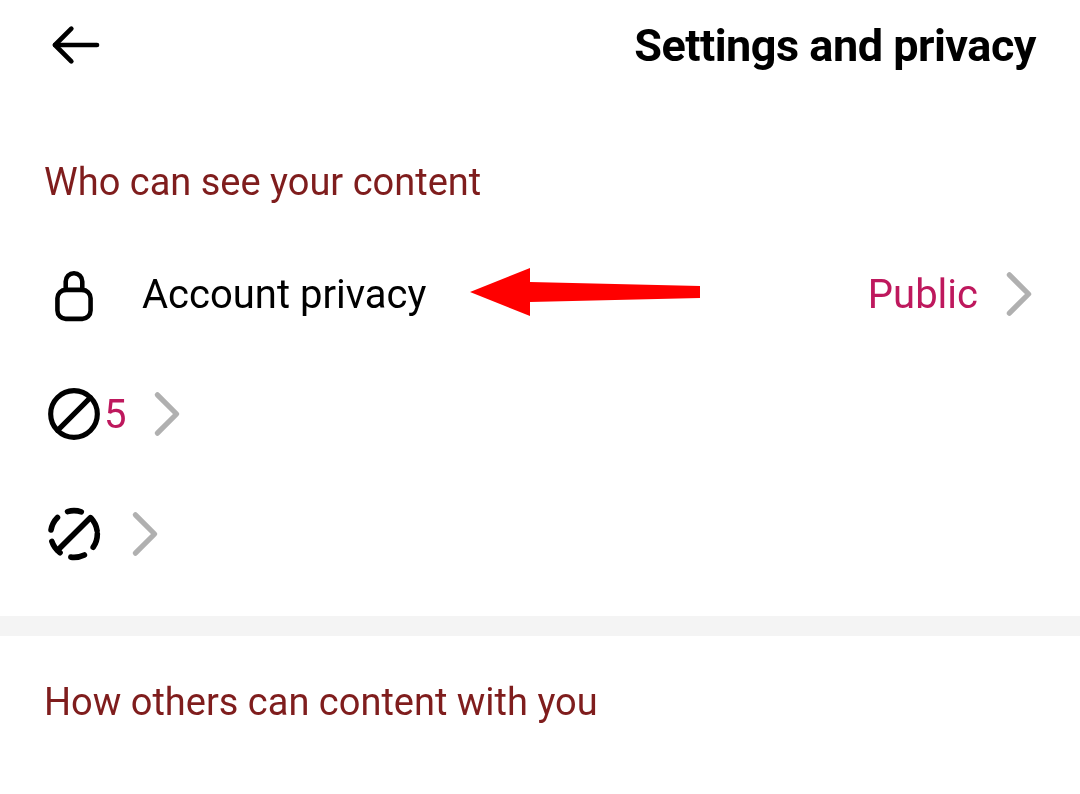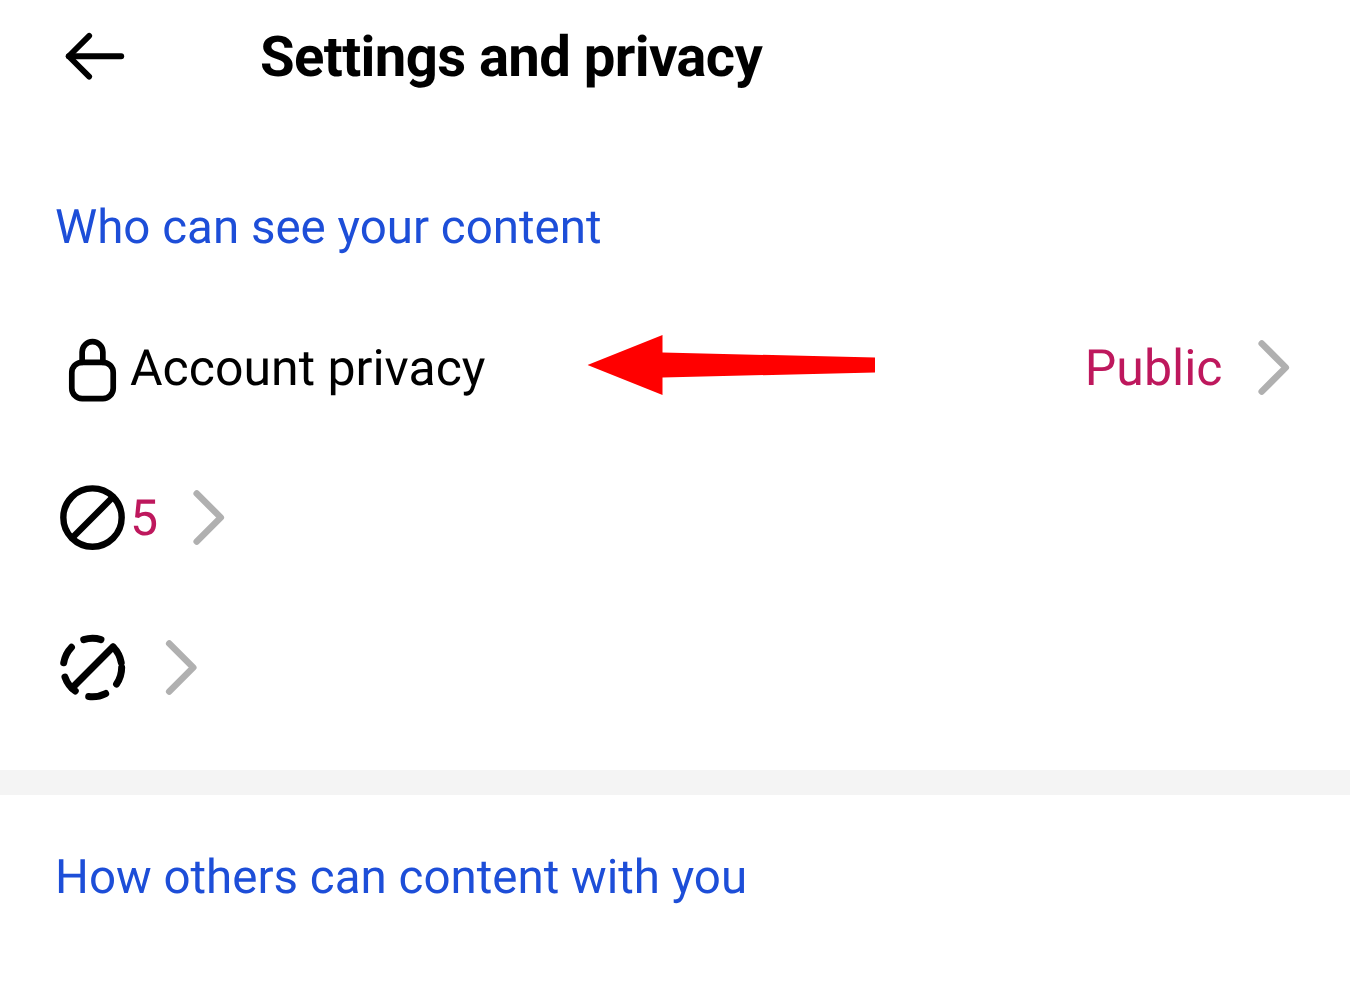--- a/index.html
+++ b/index.html
@@ -9,58 +9,60 @@
     font-family: -apple-system, BlinkMacSystemFont, "Segoe UI", Roboto, Helvetica, Arial, sans-serif;
     background: #ffffff;
     color: #000;
     overflow: hidden;
   }
   .header {
     display: flex;
     align-items: center;
     padding: 18px 44px 18px 44px;
     height: 90px;
+    justify-content: space-between;
   }
   .back-btn {
     width: 64px;
     height: 64px;
     display: flex;
     align-items: center;
     justify-content: center;
     cursor: pointer;
   }
   .title {
     font-size: 45px;
     font-weight: 700;
     margin-left: 100px;
     letter-spacing: -0.5px;
   }
   .section-title {
     font-size: 38px;
-    color: #1d4ed8;
+    color: #7f1d1d;
     padding: 70px 40px 30px 44px;
   }
   .row {
     display: flex;
     align-items: center;
     padding: 30px 44px 30px 44px;
     cursor: pointer;
     position: relative;
   }
   .row .icon-slot {
     width: 60px;
     height: 60px;
     display: flex;
     align-items: center;
     justify-content: center;
     flex-shrink: 0;
   }
   .row .label {
     font-size: 40px;
     color: #000;
+    margin-left: 38px;
     flex: 1;
   }
   .row .value {
     font-size: 40px;
     color: #be185d;
     margin-right: 24px;
   }
   .row .chev {
     width: 34px;
     height: 52px;

